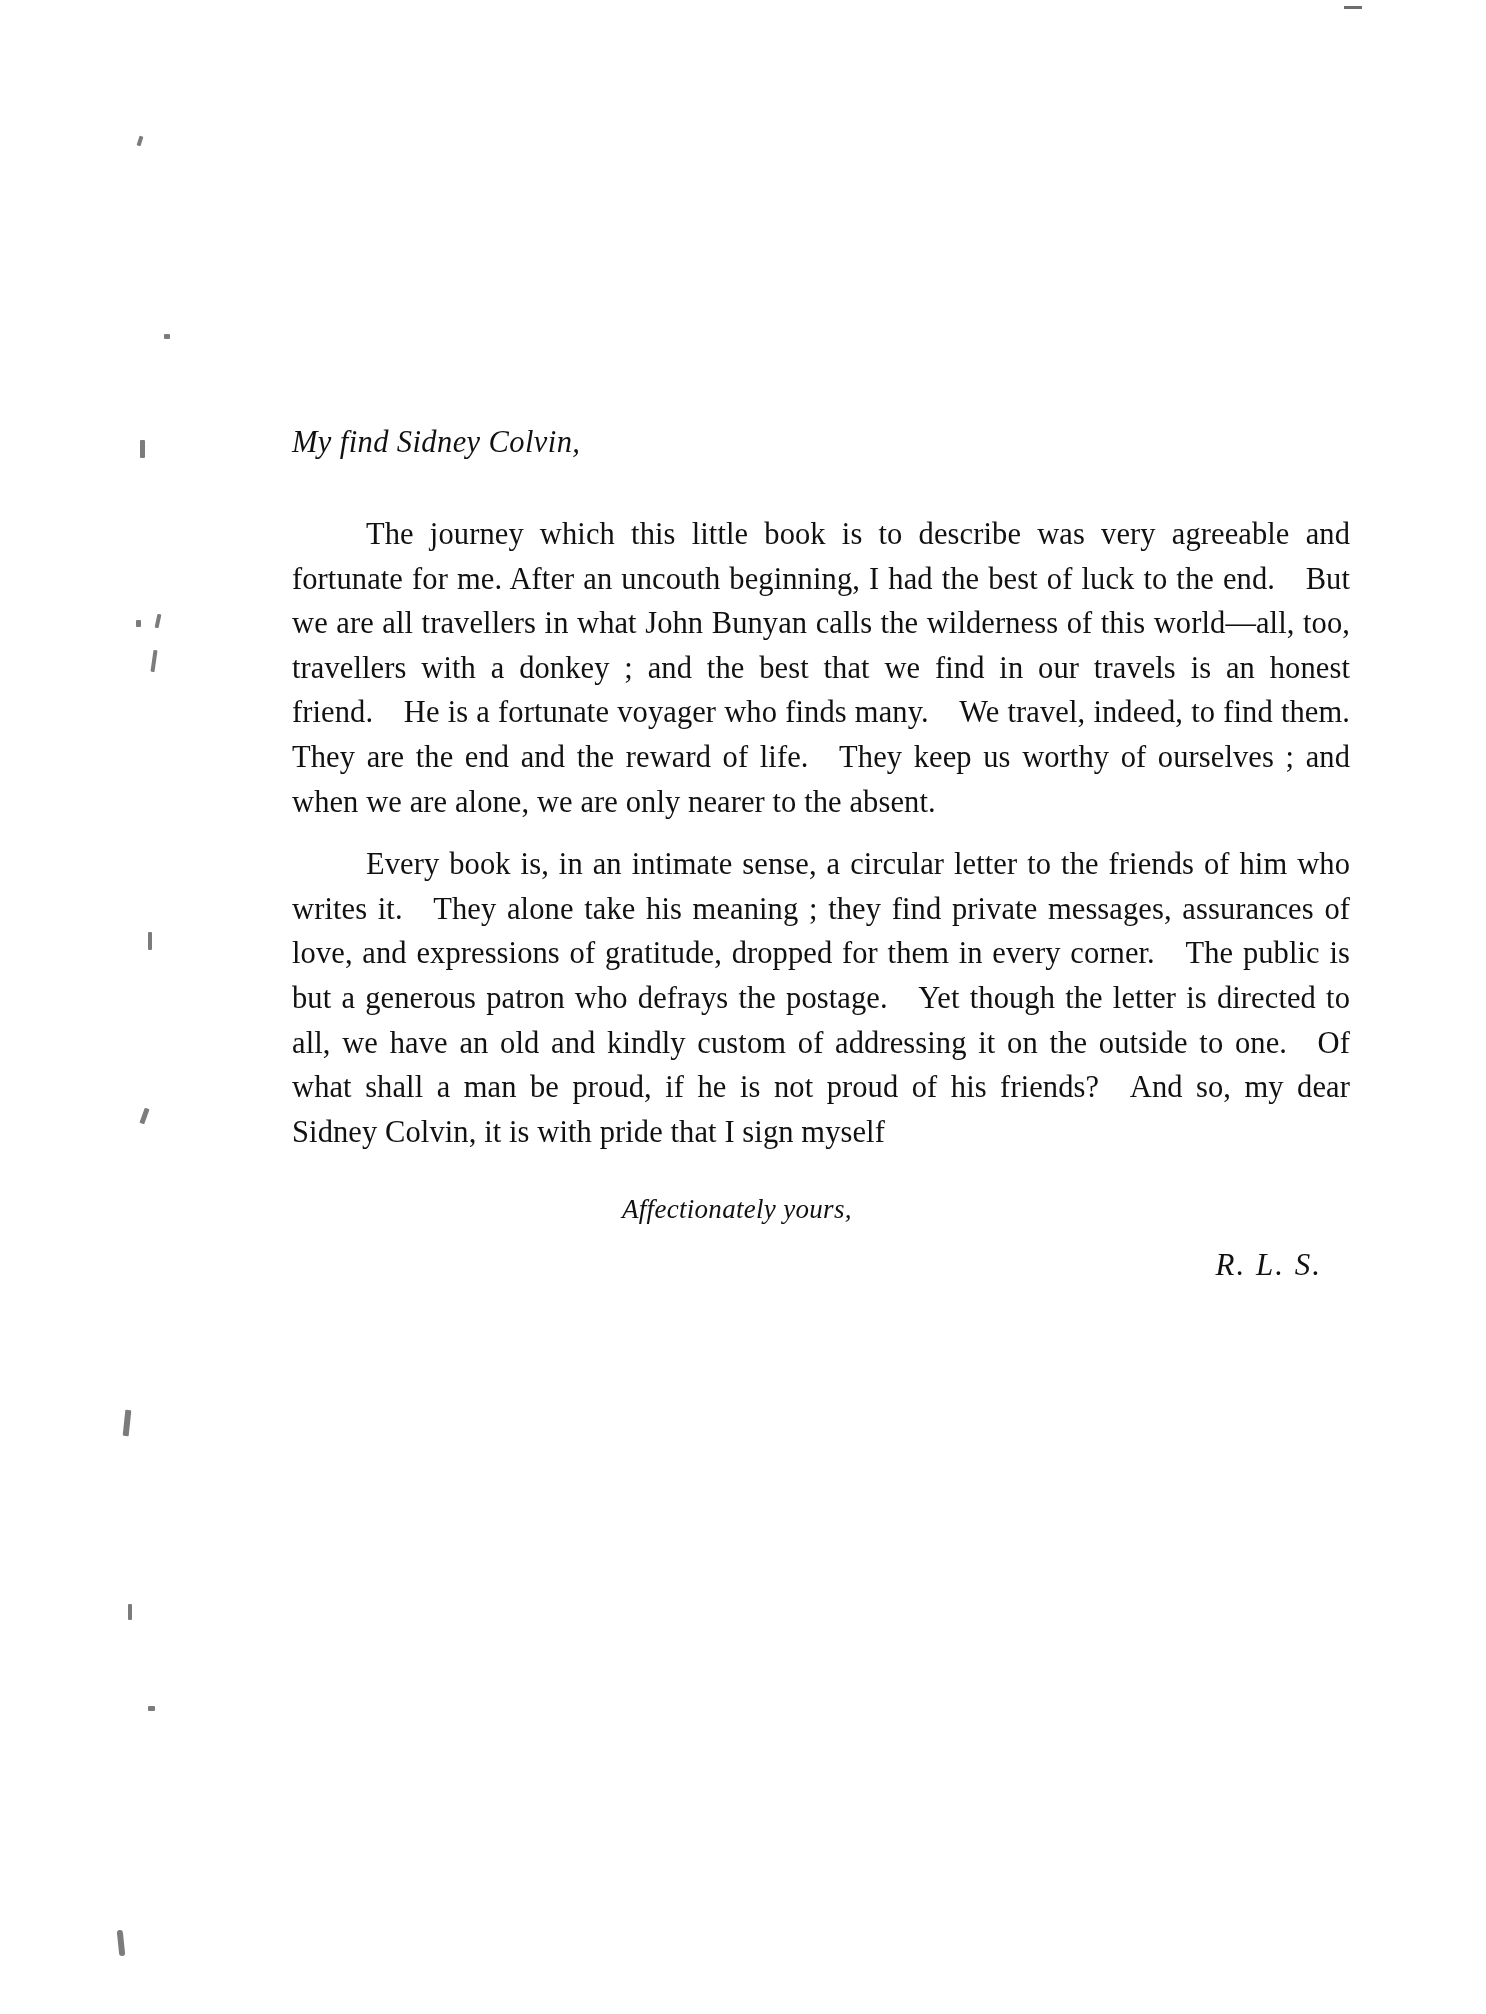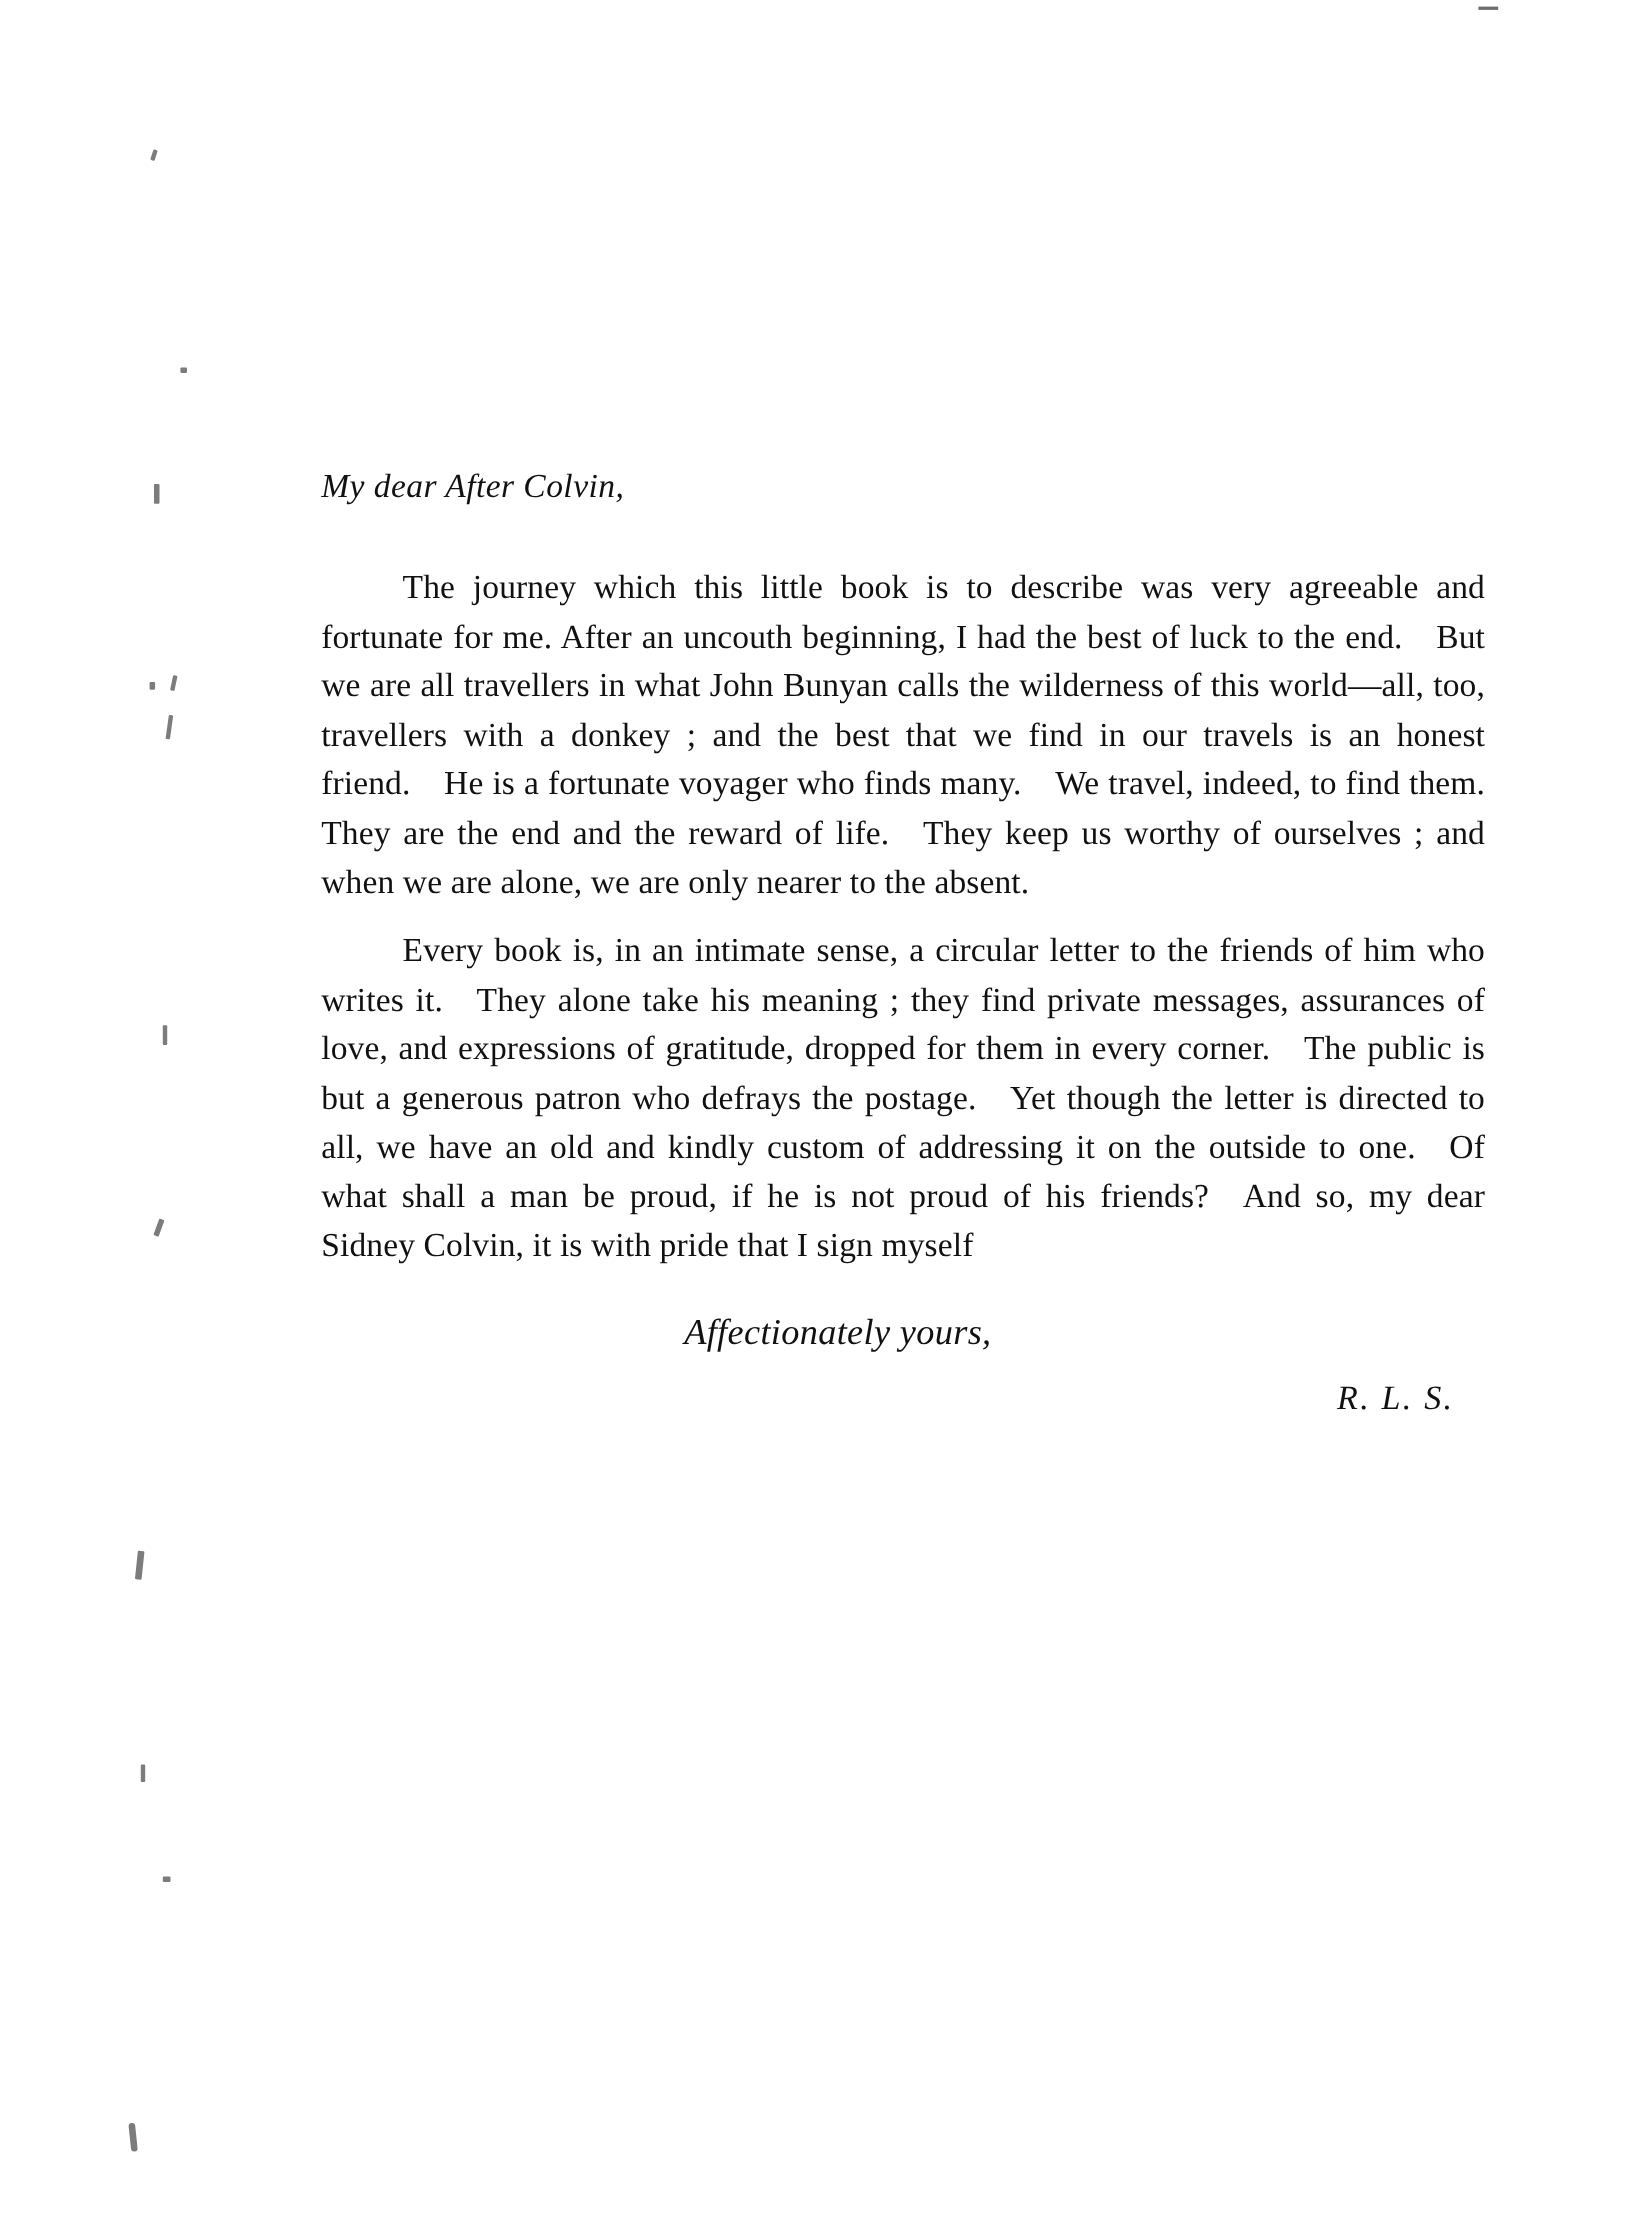--- a/index.html
+++ b/index.html
@@ -59,21 +59,21 @@
     margin: 0;
     text-indent: 74px;
   }
   p.para + p.para {
     margin-top: 18px;
   }
 
   .closing {
     margin-top: 40px;
     font-style: italic;
-    font-size: 33px;
+    font-size: 27px;
     padding-left: 330px;
     letter-spacing: 0.3px;
   }
   .signature {
     margin-top: 22px;
     font-style: italic;
     font-size: 31px;
     text-align: right;
     padding-right: 28px;
     letter-spacing: 2px;
@@ -91,21 +91,21 @@
 <div class="speck" style="left:152px; top:650px; width:4px; height:22px; transform:rotate(8deg);"></div>
 <div class="speck" style="left:148px; top:932px; width:4px; height:18px;"></div>
 <div class="speck" style="left:142px; top:1108px; width:5px; height:16px; transform:rotate(20deg);"></div>
 <div class="speck" style="left:124px; top:1410px; width:6px; height:26px; transform:rotate(6deg);"></div>
 <div class="speck" style="left:128px; top:1604px; width:4px; height:16px;"></div>
 <div class="speck" style="left:148px; top:1706px; width:7px; height:5px;"></div>
 <div class="speck" style="left:118px; top:1930px; width:6px; height:26px; transform:rotate(-6deg); border-radius:4px;"></div>
 
 <div class="page">
 
-  <div class="salutation">My dear After Colvin,</div>
+  <div class="salutation">My find Sidney Colvin,</div>
 
   <div class="letter-body">
     <p class="para">The journey which this little book is to describe was very agreeable and fortunate for me. After an uncouth beginning, I had the best of luck to the end. But we are all travellers in what John Bunyan calls the wilderness of this world—all, too, travellers with a donkey ; and the best that we find in our travels is an honest friend. He is a fortunate voyager who finds many. We travel, indeed, to find them. They are the end and the reward of life. They keep us worthy of ourselves ; and when we are alone, we are only nearer to the absent.</p>
     <p class="para">Every book is, in an intimate sense, a circular letter to the friends of him who writes it. They alone take his meaning ; they find private messages, assurances of love, and expressions of gratitude, dropped for them in every corner. The public is but a generous patron who defrays the postage. Yet though the letter is directed to all, we have an old and kindly custom of addressing it on the outside to one. Of what shall a man be proud, if he is not proud of his friends? And so, my dear Sidney Colvin, it is with pride that I sign myself</p>
   </div>
 
   <div class="closing">Affectionately  yours,</div>
 
   <div class="signature">R.  L.  S.</div>
 

